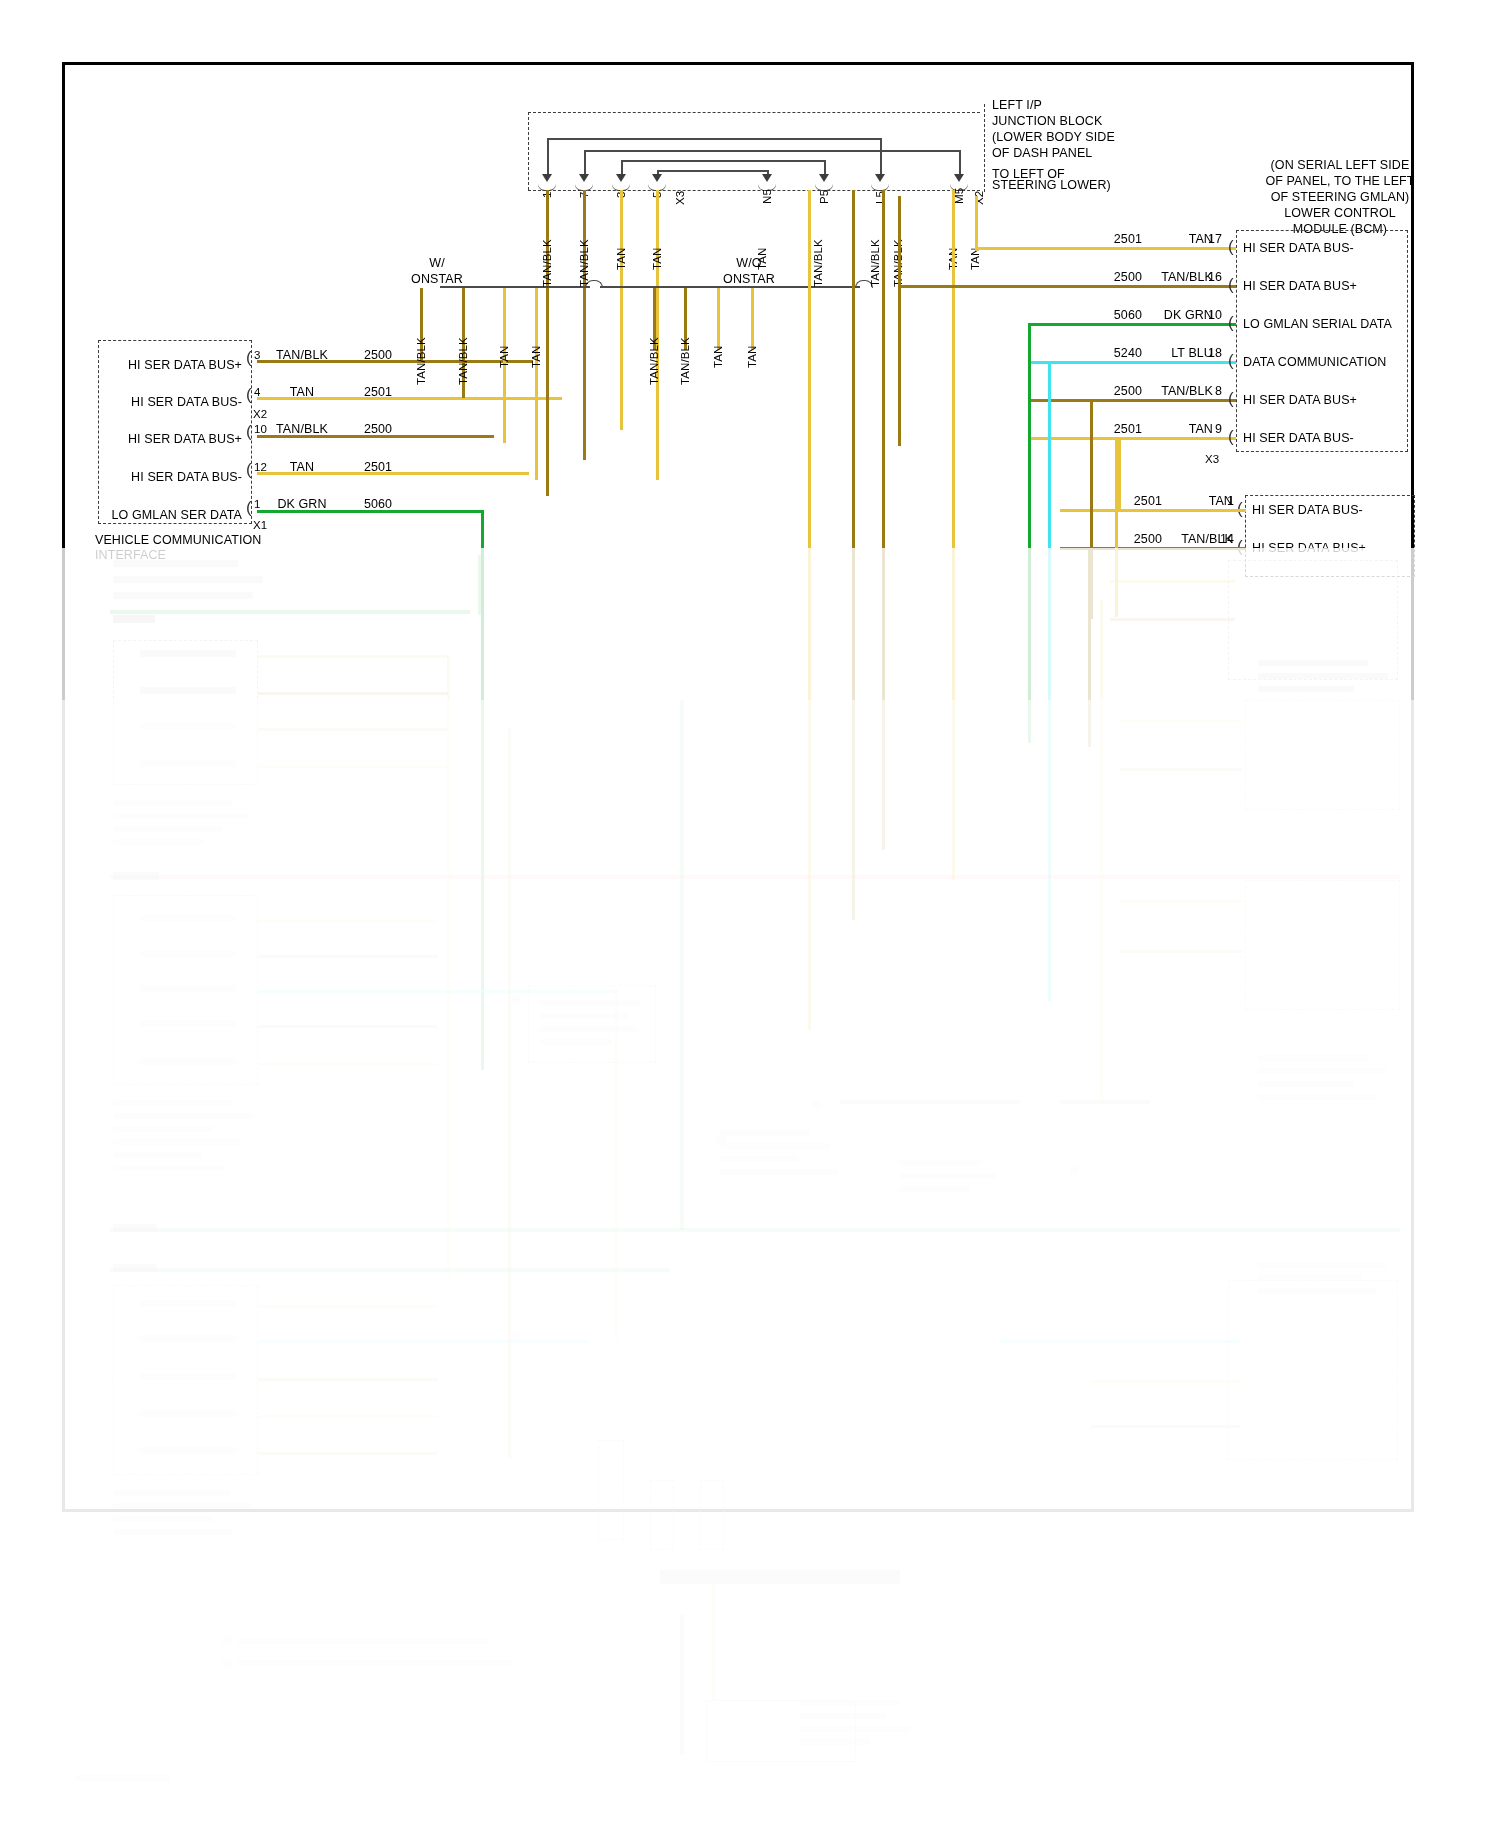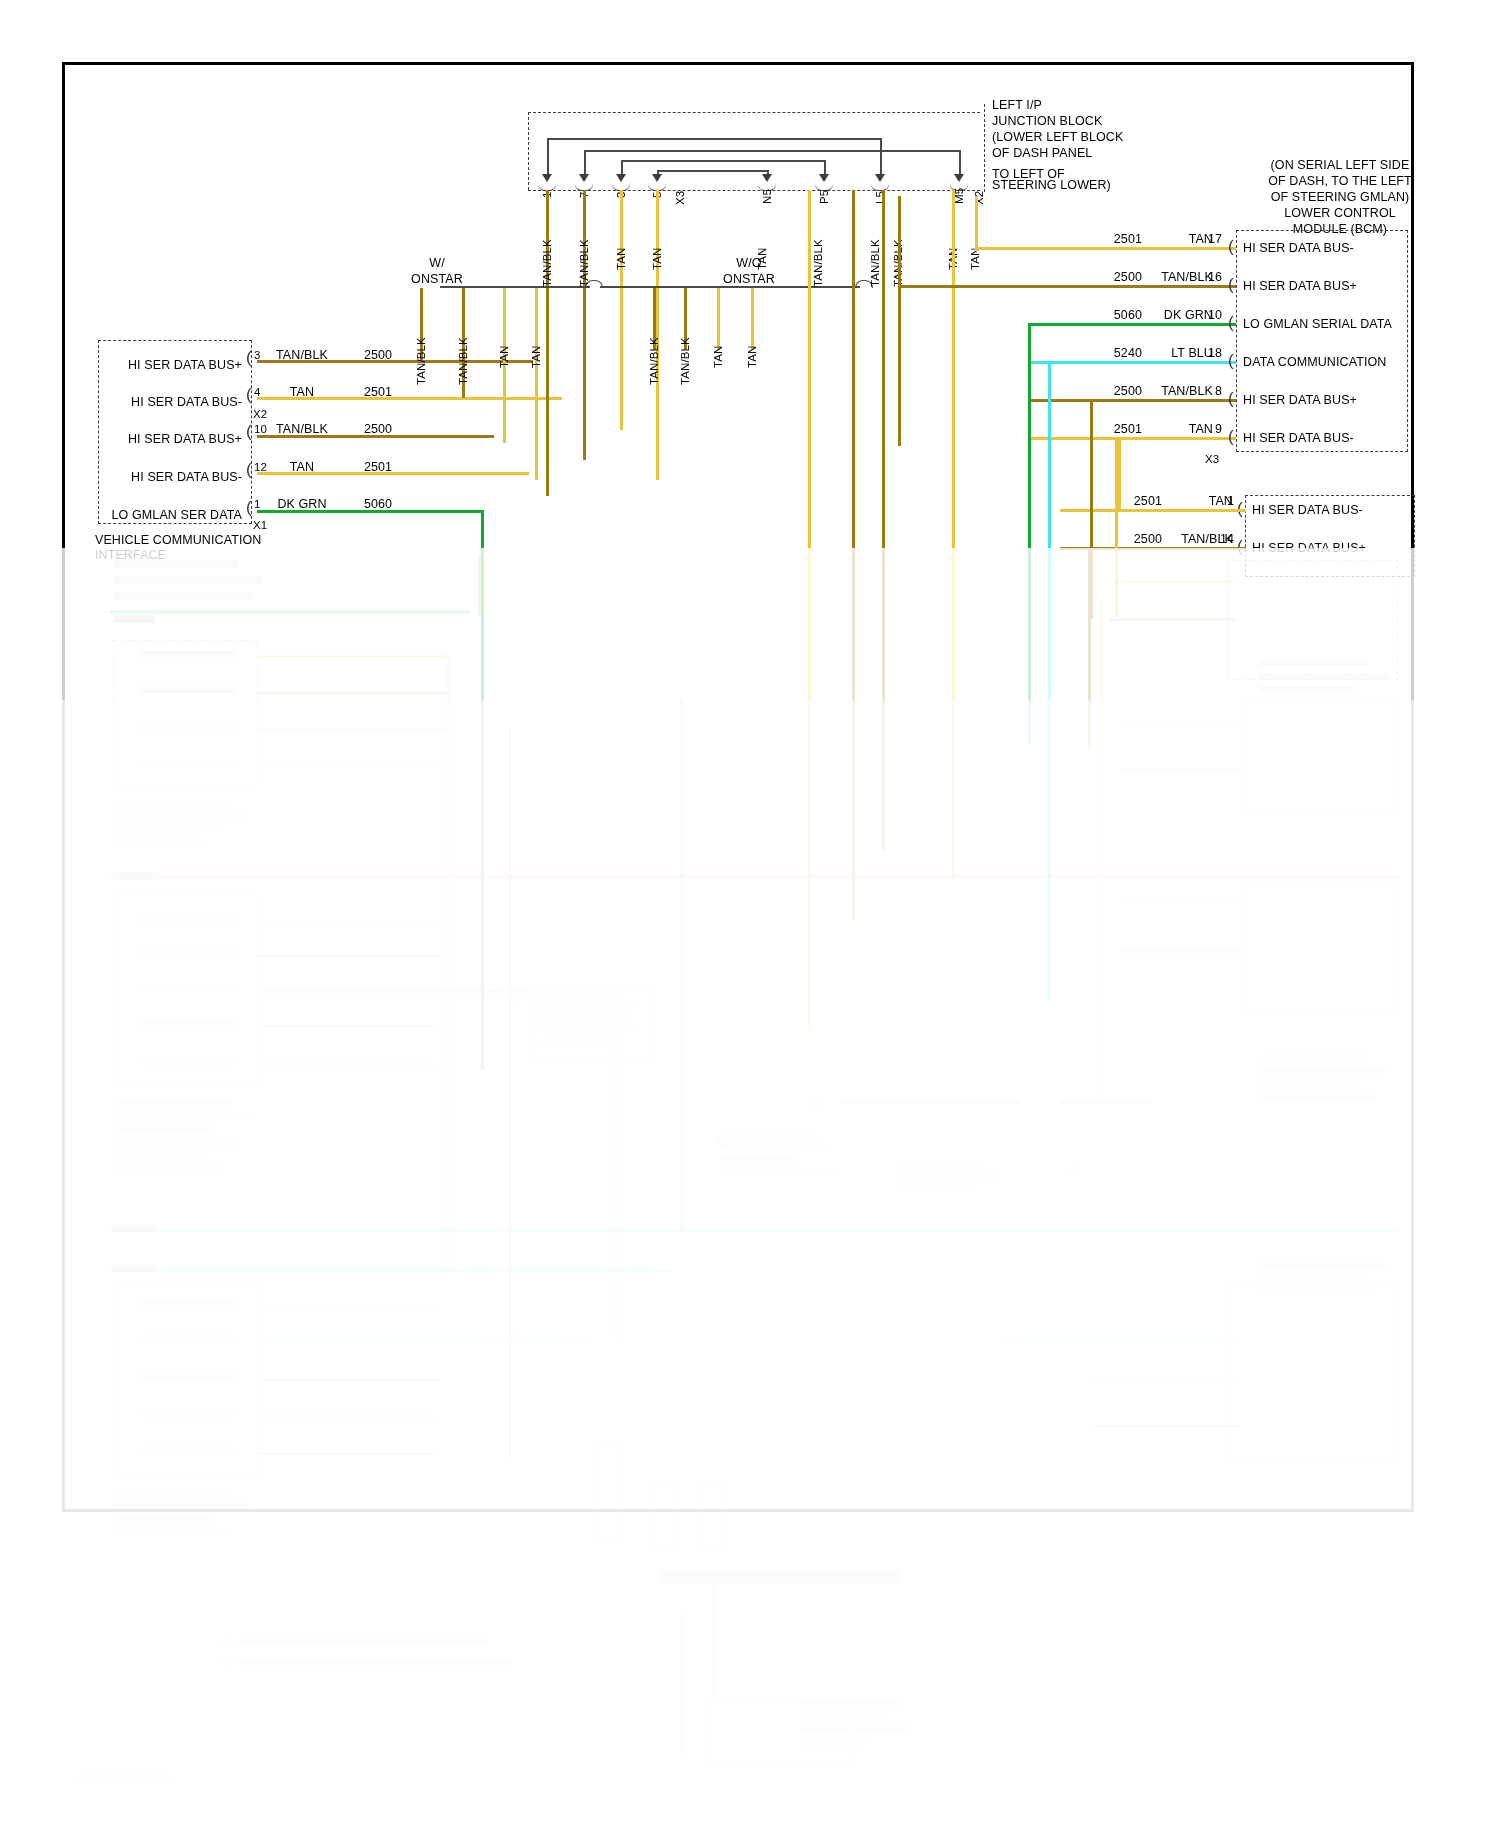--- a/index.html
+++ b/index.html
@@ -111,27 +111,27 @@
   <div class="lbl sm vert" style="left:817px;top:204px;">P5</div>
   <div class="lbl sm vert" style="left:873px;top:204px;">L5</div>
   <div class="lbl sm vert" style="left:952px;top:204px;">M5</div>
 
   <div class="lbl sm vert" style="left:673px;top:205px;">X3</div>
   <div class="lbl sm vert" style="left:972px;top:205px;">X2</div>
 
   <div class="dash-v" style="left:984px;top:104px;height:88px;"></div>
   <div class="lbl" style="left:992px;top:98px;">LEFT I/P</div>
   <div class="lbl" style="left:992px;top:114px;">JUNCTION BLOCK</div>
-  <div class="lbl" style="left:992px;top:130px;">(LOWER LEFT BLOCK</div>
+  <div class="lbl" style="left:992px;top:130px;">(LOWER BODY SIDE</div>
   <div class="lbl" style="left:992px;top:146px;">OF DASH PANEL</div>
   <div class="lbl" style="left:992px;top:167px;">TO LEFT OF</div>
   <div class="lbl" style="left:992px;top:178px;">STEERING LOWER)</div>
 
   <div class="lbl c" style="left:1230px;top:158px;width:220px;">(ON SERIAL LEFT SIDE</div>
-  <div class="lbl c" style="left:1230px;top:174px;width:220px;">OF DASH, TO THE LEFT</div>
+  <div class="lbl c" style="left:1230px;top:174px;width:220px;">OF PANEL, TO THE LEFT</div>
   <div class="lbl c" style="left:1230px;top:190px;width:220px;">OF STEERING GMLAN)</div>
   <div class="lbl c" style="left:1230px;top:206px;width:220px;">LOWER CONTROL</div>
   <div class="lbl c" style="left:1230px;top:222px;width:220px;">MODULE (BCM)</div>
 
   <div class="dashbox" style="left:1236px;top:230px;width:172px;height:222px;"></div>
   <div class="lbl sm" style="left:1205px;top:452px;">X3</div>
 
   <div class="w h tan" style="left:1030px;top:247px;width:206px;"></div>
   <div class="w h tanblk" style="left:1030px;top:285px;width:206px;"></div>
   <div class="w h dkgrn" style="left:1030px;top:323px;width:206px;"></div>

